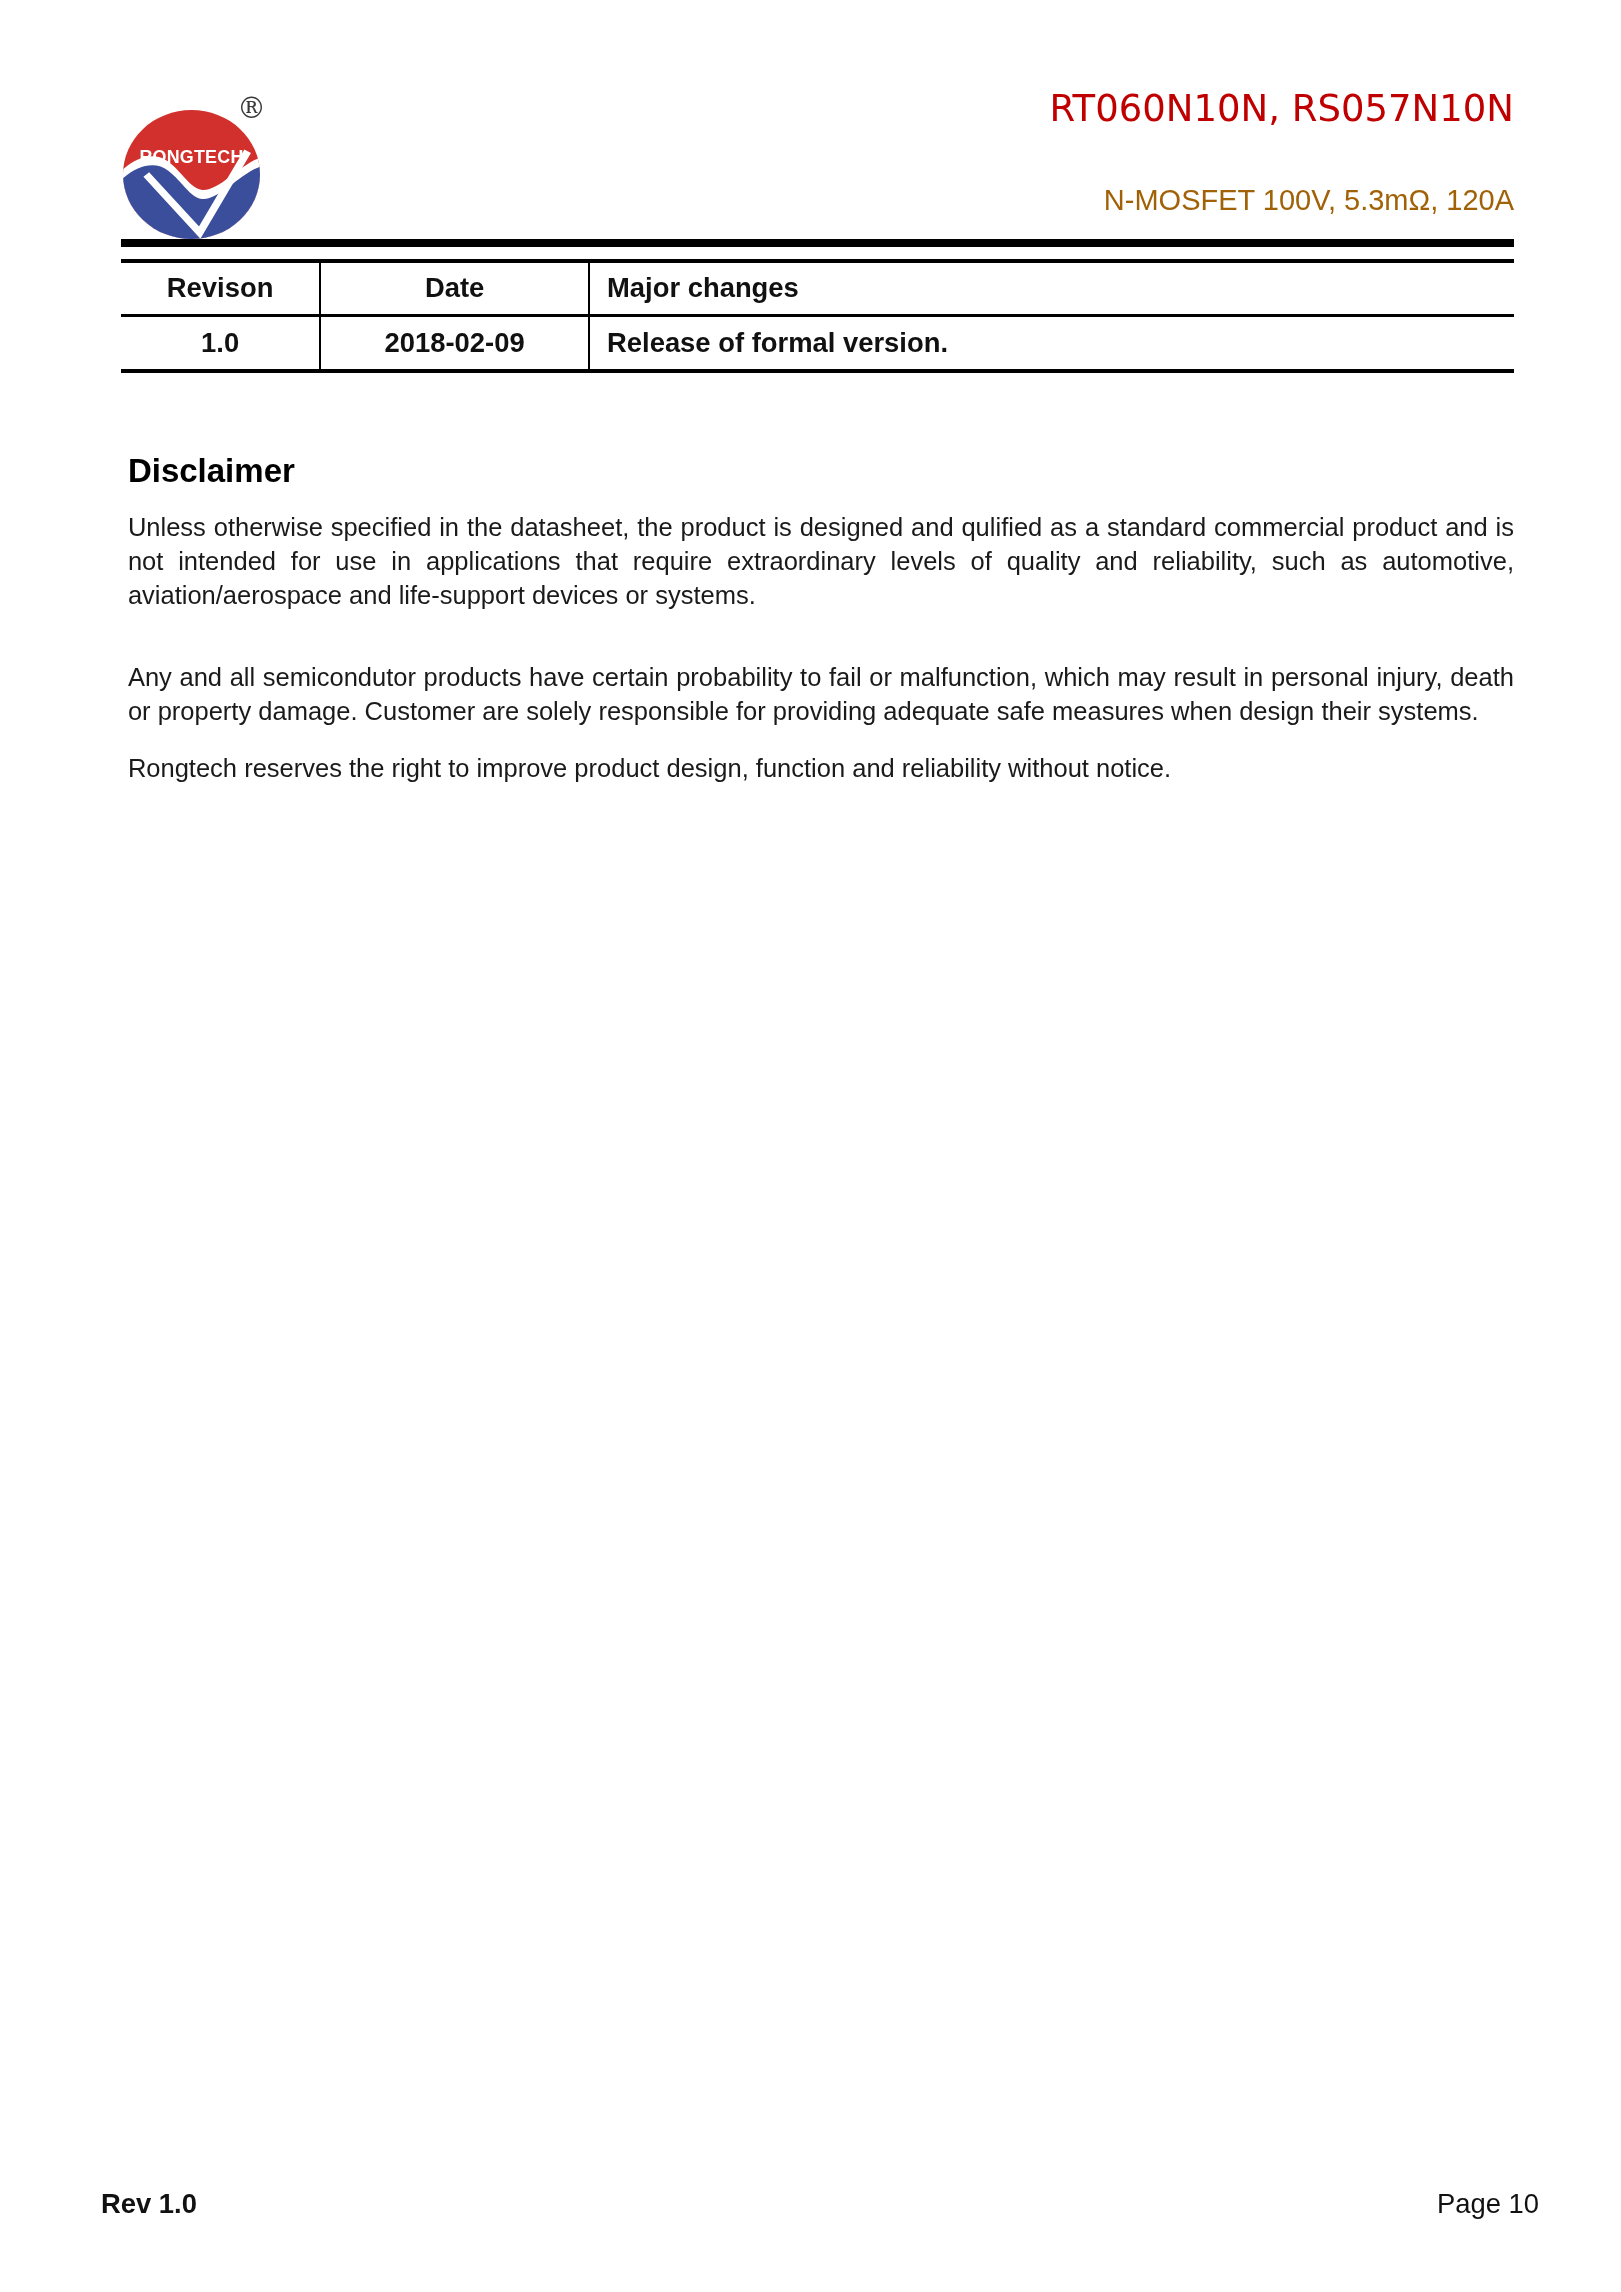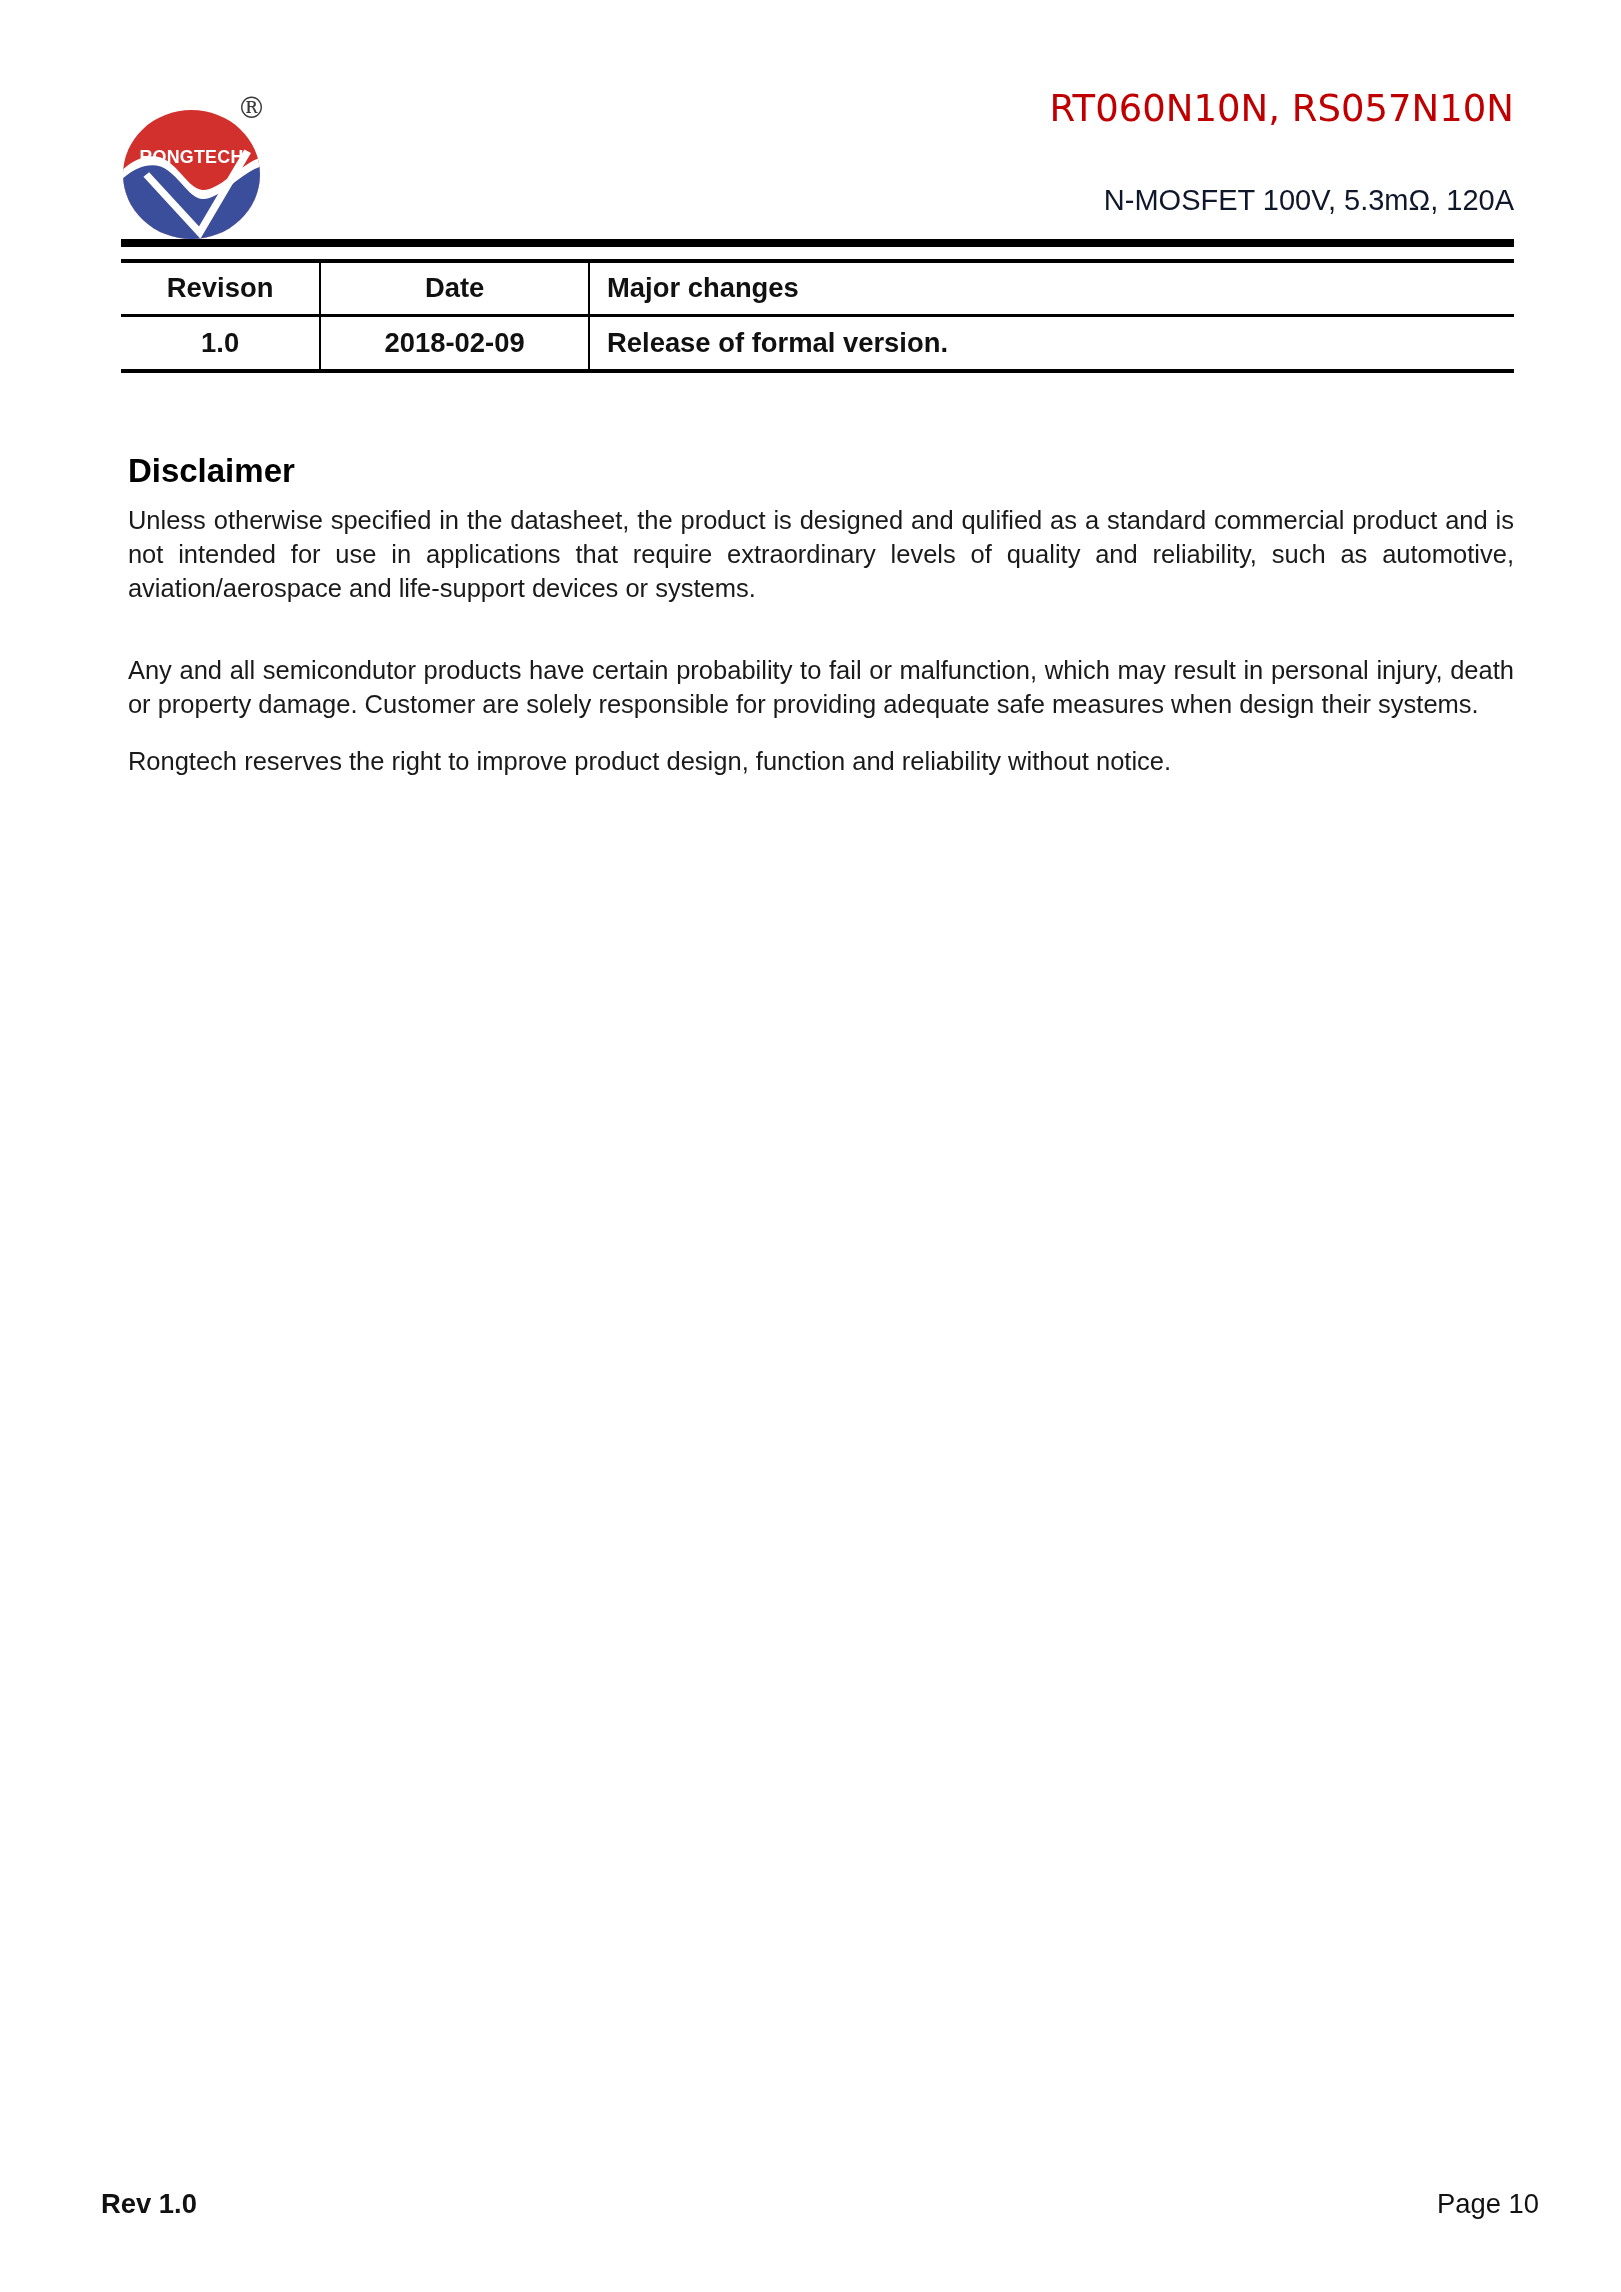--- a/index.html
+++ b/index.html
@@ -57,21 +57,21 @@
     line-height: 1;
     color: #C00000;
     white-space: nowrap;
   }
   .doc-subtitle {
     position: absolute;
     right: 0;
     top: 186px;
     font-size: 29px;
     line-height: 1;
-    color: #0f172a;
+    color: #a16207;
     white-space: nowrap;
   }
   .header-rule {
     height: 7.8px;
     background: #000000;
   }
 
   
   .section-heading {
     margin-left: 6.9px;
@@ -104,21 +104,21 @@
   .rev-table .col-chg  { width: 66.4%; text-align: left; padding-left: 17px; border-left: 2px solid #000000; }
 
   
   .para {
     margin-left: 6.9px;
     font-size: 25.5px;
     line-height: 34px;
     text-align: justify;
     color: #1a1a1a;
   }
-  .para-1 { margin-top: 15px; }
+  .para-1 { margin-top: 22px; }
   .para-2 { margin-top: 48px; }
   .para-3 { margin-top: 23.5px; text-align: left; }
 
   
   .footer-rev {
     position: absolute;
     left: 101px;
     top: 2188px;
     font-size: 27.4px;
     color: #111111;

